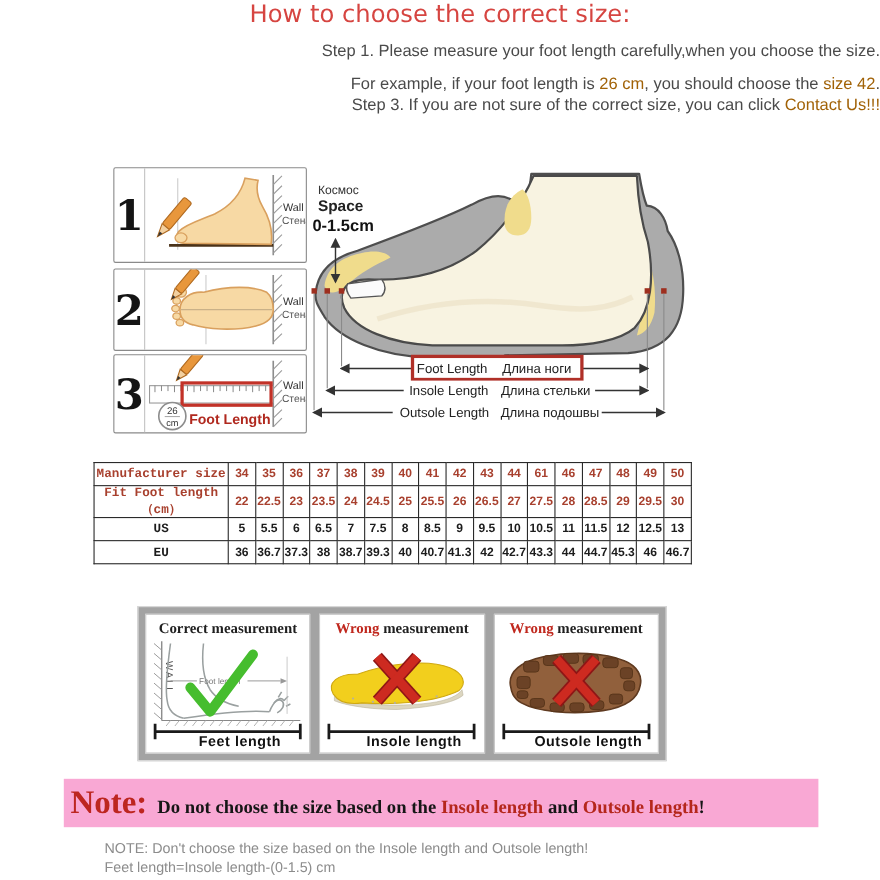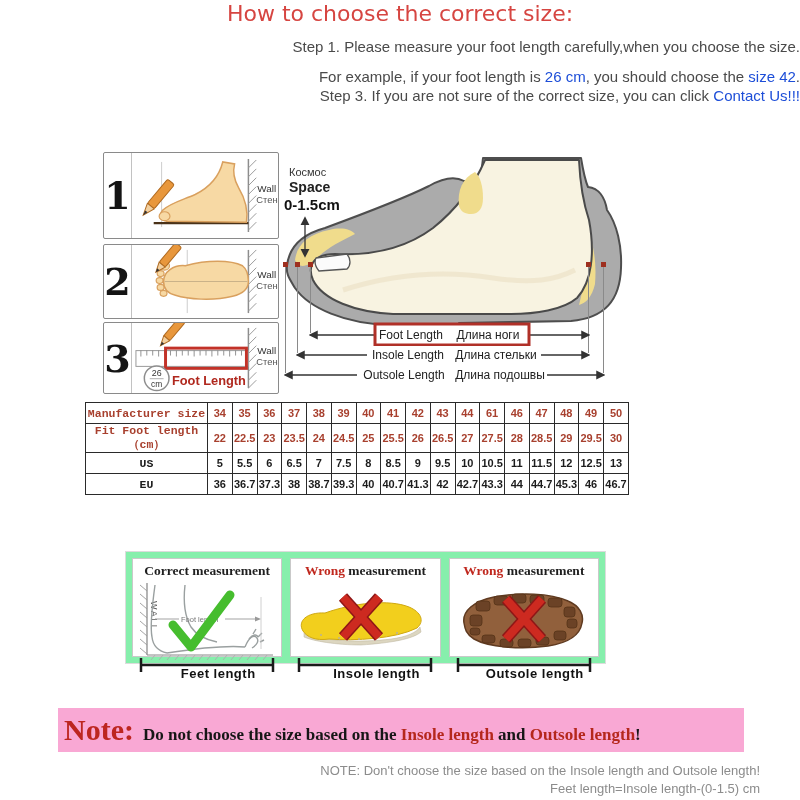--- a/index.html
+++ b/index.html
@@ -6,63 +6,63 @@
   #page{position:relative;width:800px;height:800px;background:#fff;overflow:hidden;
         font-family:"Liberation Sans",sans-serif;}
   .abs{position:absolute;}
 
   
   .title{top:1px;left:0;width:800px;text-align:center;font-family:"DejaVu Sans",sans-serif;
          font-size:22px;color:#d64541;}
   .steps{top:37px;left:0;width:800px;text-align:right;font-size:15px;line-height:19.5px;
          color:#4a4a4a;}
   .steps .gap{height:10px;}
-  .steps .red{color:#1d4ed8;}
+  .steps .red{color:#a16207;}
 
   
   .mbox{left:103px;width:174px;background:#fff;border:1.5px solid #8a8a8a;border-radius:2px;
         display:flex;}
   .mnum{width:27px;display:flex;align-items:center;justify-content:center;
         font-family:"DejaVu Serif",serif;font-weight:bold;font-size:38px;color:#141414;
         border-right:1px solid #c2c2c2;}
   .mart{flex:1;display:block;}
 
   
-  table.sizes{left:85px;top:402px;position:absolute;border-collapse:collapse;table-layout:fixed;
+  table.sizes{left:85px;top:420px;position:absolute;border-collapse:collapse;table-layout:fixed;
         width:544px;background:#fff;border:1.5px solid #222;}
   table.sizes td{border:1px solid #2a2a2a;height:20px;text-align:center;vertical-align:middle;
         font:bold 11px "Liberation Sans",sans-serif;color:#1c1c1c;padding:0;overflow:hidden;}
   table.sizes td.lbl{font:bold 11.5px "Liberation Mono","DejaVu Sans Mono",monospace;width:121px;}
   table.sizes td.red{color:#a8402e;}
 
   .example-line{left:85px;top:496px;width:544px;text-align:center;
         font-family:"Liberation Serif",serif;font-weight:bold;font-size:21px;color:#9b2318;
         white-space:nowrap;}
   .example-line .bignum{font-family:"Liberation Sans",sans-serif;font-weight:600;font-size:27px;}
 
   
-  .cards-wrap{left:125px;top:551px;width:481px;height:113px;background:#86efac;
+  .cards-wrap{left:125px;top:551px;width:481px;height:141px;background:#a3a3a3;
         border:1px solid #dcdcdc;box-sizing:border-box;display:flex;gap:8px;padding:6px;}
   .card{background:#fff;border:1px solid #c9c9c9;flex:1;box-sizing:border-box;padding-top:4px;}
   .card-head{text-align:center;font-family:"Liberation Serif",serif;font-weight:bold;
         font-size:13.5px;color:#1f1f1f;}
   .card-head .wrong{color:#c0281e;}
   .card svg{display:block;margin:0 auto;}
   .card-label{text-align:center;font:bold 13px "Liberation Sans",sans-serif;color:#111;
         margin-top:-7px;letter-spacing:0.5px;margin-left:22px;}
 
   
   .note-strip{left:58px;top:708px;width:686px;height:44px;background:#f9a8d4;
         display:flex;align-items:baseline;}
   .note-word{font-family:"Liberation Serif",serif;font-weight:bold;font-size:30px;
         color:#bd2620;margin:0 9px 0 6px;line-height:44px;}
   .note-body{font-family:"Liberation Serif",serif;font-weight:bold;font-size:17px;color:#161616;}
   .note-body .red{color:#b5271c;}
 
-  .footer-notes{left:95px;top:762px;width:665px;text-align:right;font-size:13px;
+  .footer-notes{left:95px;top:762px;width:665px;text-align:left;font-size:13px;
         line-height:17.5px;color:#8c8c8c;}
 
   svg text{font-family:"Liberation Sans",sans-serif;}
 </style>
 </head>
 <body>
 
 <div id="page">
 
   <div class="abs title">How to choose the correct size:</div>

